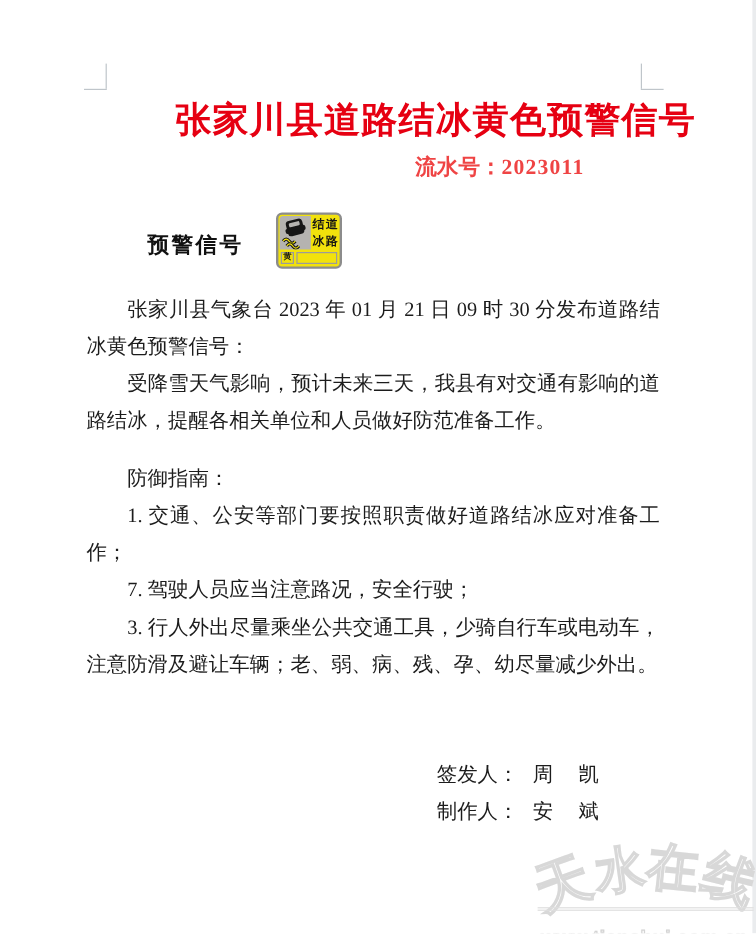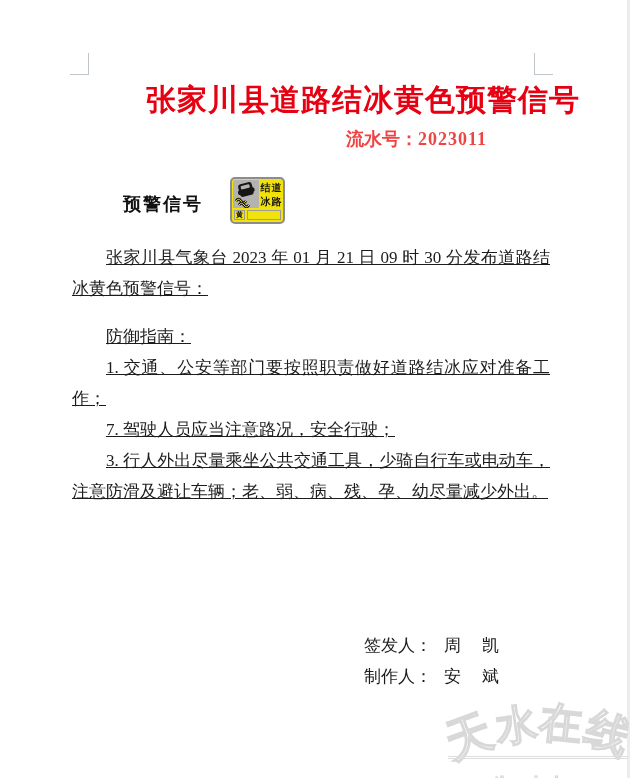--- a/index.html
+++ b/index.html
@@ -49,21 +49,21 @@
     font-weight:bold;color:#151515;font-family:"Liberation Sans", sans-serif;
   }
   .warn-badge-text{
     position:absolute;left:15px;bottom:2px;right:2px;height:10px;box-sizing:border-box;
     border:1px solid #9b9b9b;overflow:hidden;text-align:center;
     font-weight:bold;color:#151515;font-family:"Liberation Sans", sans-serif;
   }
 
   .body-text{
     position:absolute;left:72px;top:242px;width:478px;
-    font-size:17px;line-height:31px;text-align:justify;color:#1c1c1c;text-decoration:underline;
+    font-size:17px;line-height:31px;text-align:justify;color:#1c1c1c;
   }
   .body-text p{margin:0;text-indent:34px;}
   .body-text p.guide-heading{margin-top:17px;}
 
   .signature{
     position:absolute;left:364px;top:630px;font-size:17px;line-height:31px;color:#1c1c1c;white-space:nowrap;
   }
   .signature .name{margin-left:12px;letter-spacing:2px;}
 
   
@@ -125,20 +125,21 @@
       <span>路</span>
     </div>
     <div class="warn-badge-level">黄</div>
     <div class="warn-badge-text">
       
     </div>
   </div>
 
   <div class="body-text">
     <p>张家川县气象台 2023 年 01 月 21 日 09 时 30 分发布道路结冰黄色预警信号：</p>
+    <p>受降雪天气影响，预计未来三天，我县有对交通有影响的道路结冰，提醒各相关单位和人员做好防范准备工作。</p>
     <p class="guide-heading">防御指南：</p>
     <p>1. 交通、公安等部门要按照职责做好道路结冰应对准备工作；</p>
     <p>7. 驾驶人员应当注意路况，安全行驶；</p>
     <p>3. 行人外出尽量乘坐公共交通工具，少骑自行车或电动车，注意防滑及避让车辆；老、弱、病、残、孕、幼尽量减少外出。</p>
   </div>
 
   <div class="signature">
     <div>
       <span>签发人：</span><span class="name">周　凯</span>
     </div>

